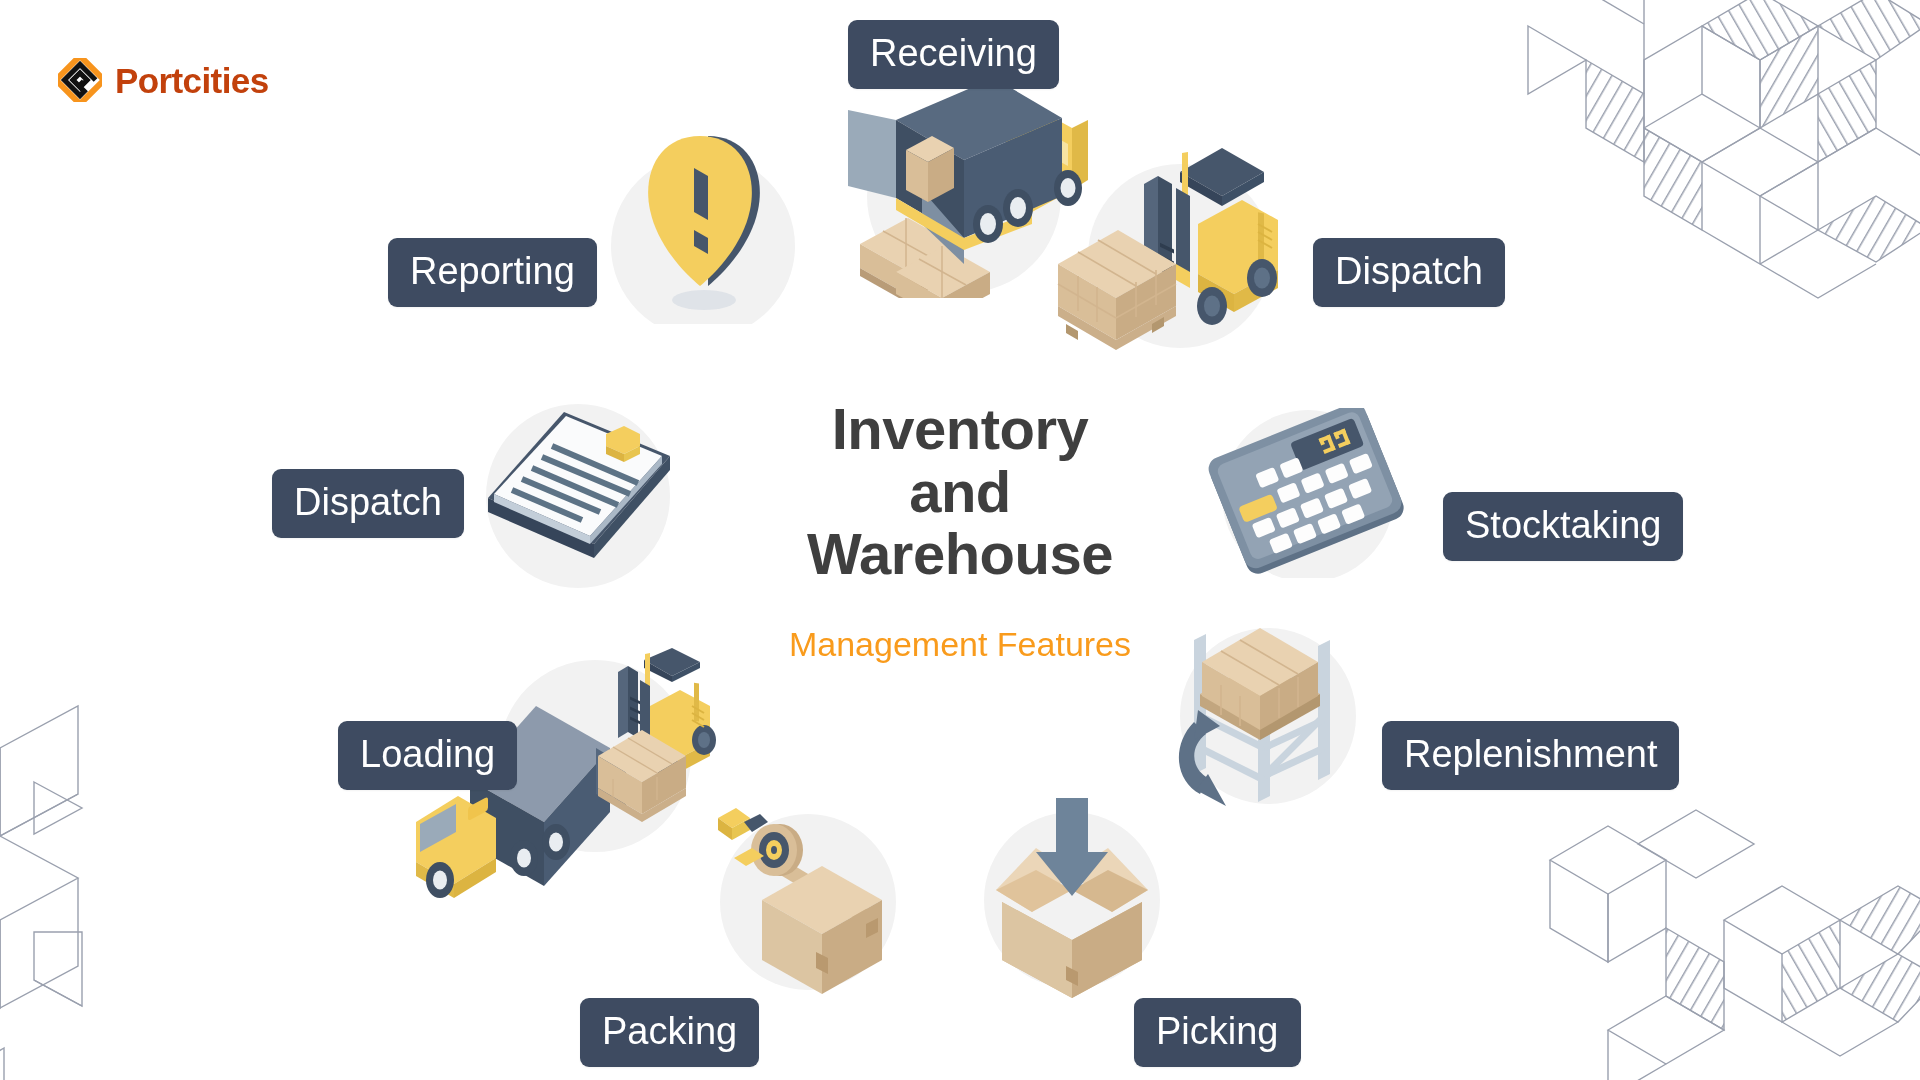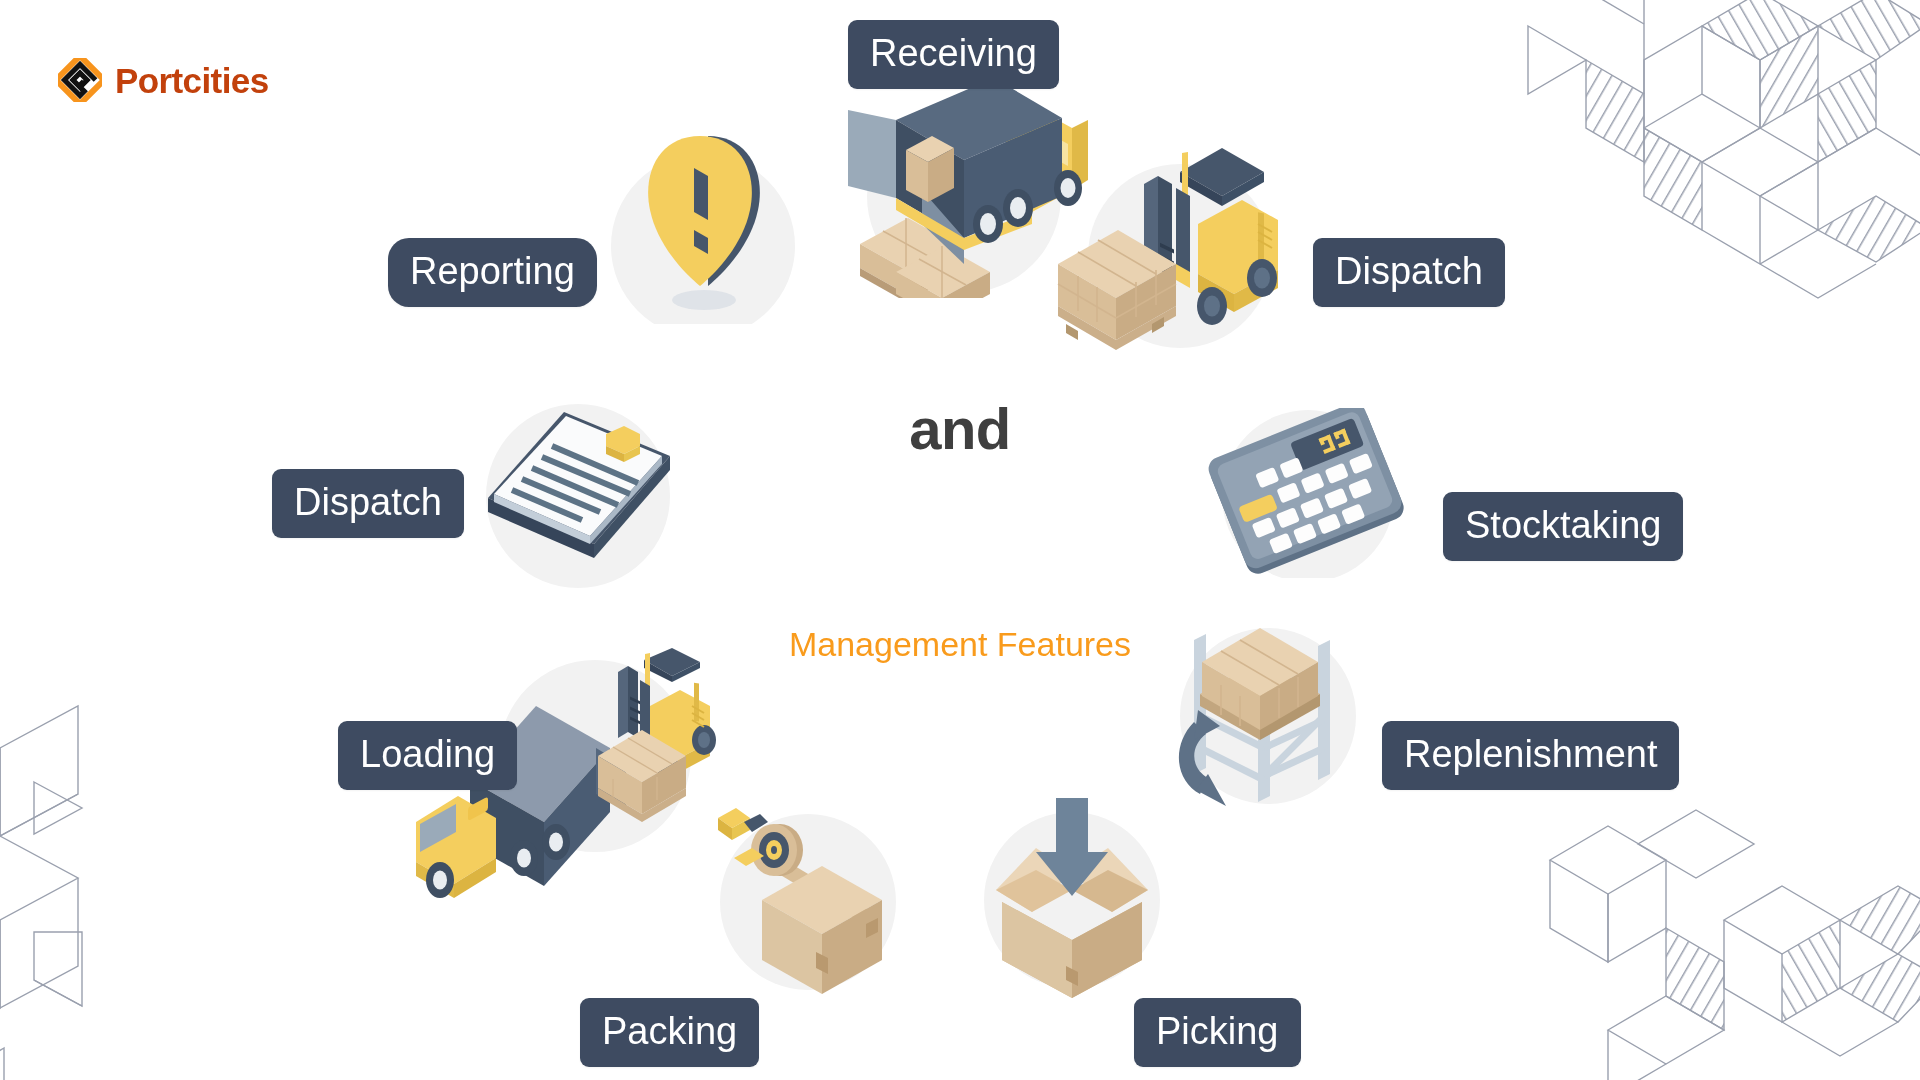--- a/index.html
+++ b/index.html
@@ -189,21 +189,23 @@
   <svg width="44" height="44" viewBox="0 0 44 44">
     <g transform="translate(22,22) rotate(45) translate(-22,-22)">
       <rect x="5" y="5" width="34" height="34" fill="none" stroke="#F7941D" stroke-width="6"></rect>
       <path d="M33 11 H11 V33 H33 V27 H17 V17 H27 V23 H23" fill="none" stroke="#111111" stroke-width="5.2" stroke-linejoin="miter"></path>
     </g>
   </svg>
   <span class="wordmark">Portcities</span>
 </div>
 
 <div id="center-title">
+  <div class="title-line">Inventory</div>
   <div class="title-line">and</div>
+  <div class="title-line">Warehouse</div>
 </div>
 <div id="center-subtitle">Management Features</div>
 
 <svg class="illus" style="left:836px; top:78px;" width="260" height="220" viewBox="0 0 260 220">
   <circle class="blob" cx="128" cy="118" r="97"></circle>
 
   <g>
     <path d="M24 166 L72 140 L118 166 L70 192 Z" fill="#E9D2B1"></path>
     <path d="M24 166 L24 190 L70 216 L70 192 Z" fill="#D9BE98"></path>
     <path d="M70 192 L70 216 L118 190 L118 166 Z" fill="#C9AC85"></path>
@@ -536,13 +538,13 @@
 <div class="pill" style="left:1382px; top:721px;">Replenishment</div>
 
 <div class="pill" style="left:1134px; top:998px;">Picking</div>
 
 <div class="pill" style="left:580px; top:998px;">Packing</div>
 
 <div class="pill" style="left:338px; top:721px;">Loading</div>
 
 <div class="pill" style="left:272px; top:469px;">Dispatch</div>
 
-<div class="pill" style="left:388px; top:238px;border-radius:21px;">Reporting</div>
+<div class="pill" style="left:388px; top:238px;">Reporting</div>
 
 </body></html>

